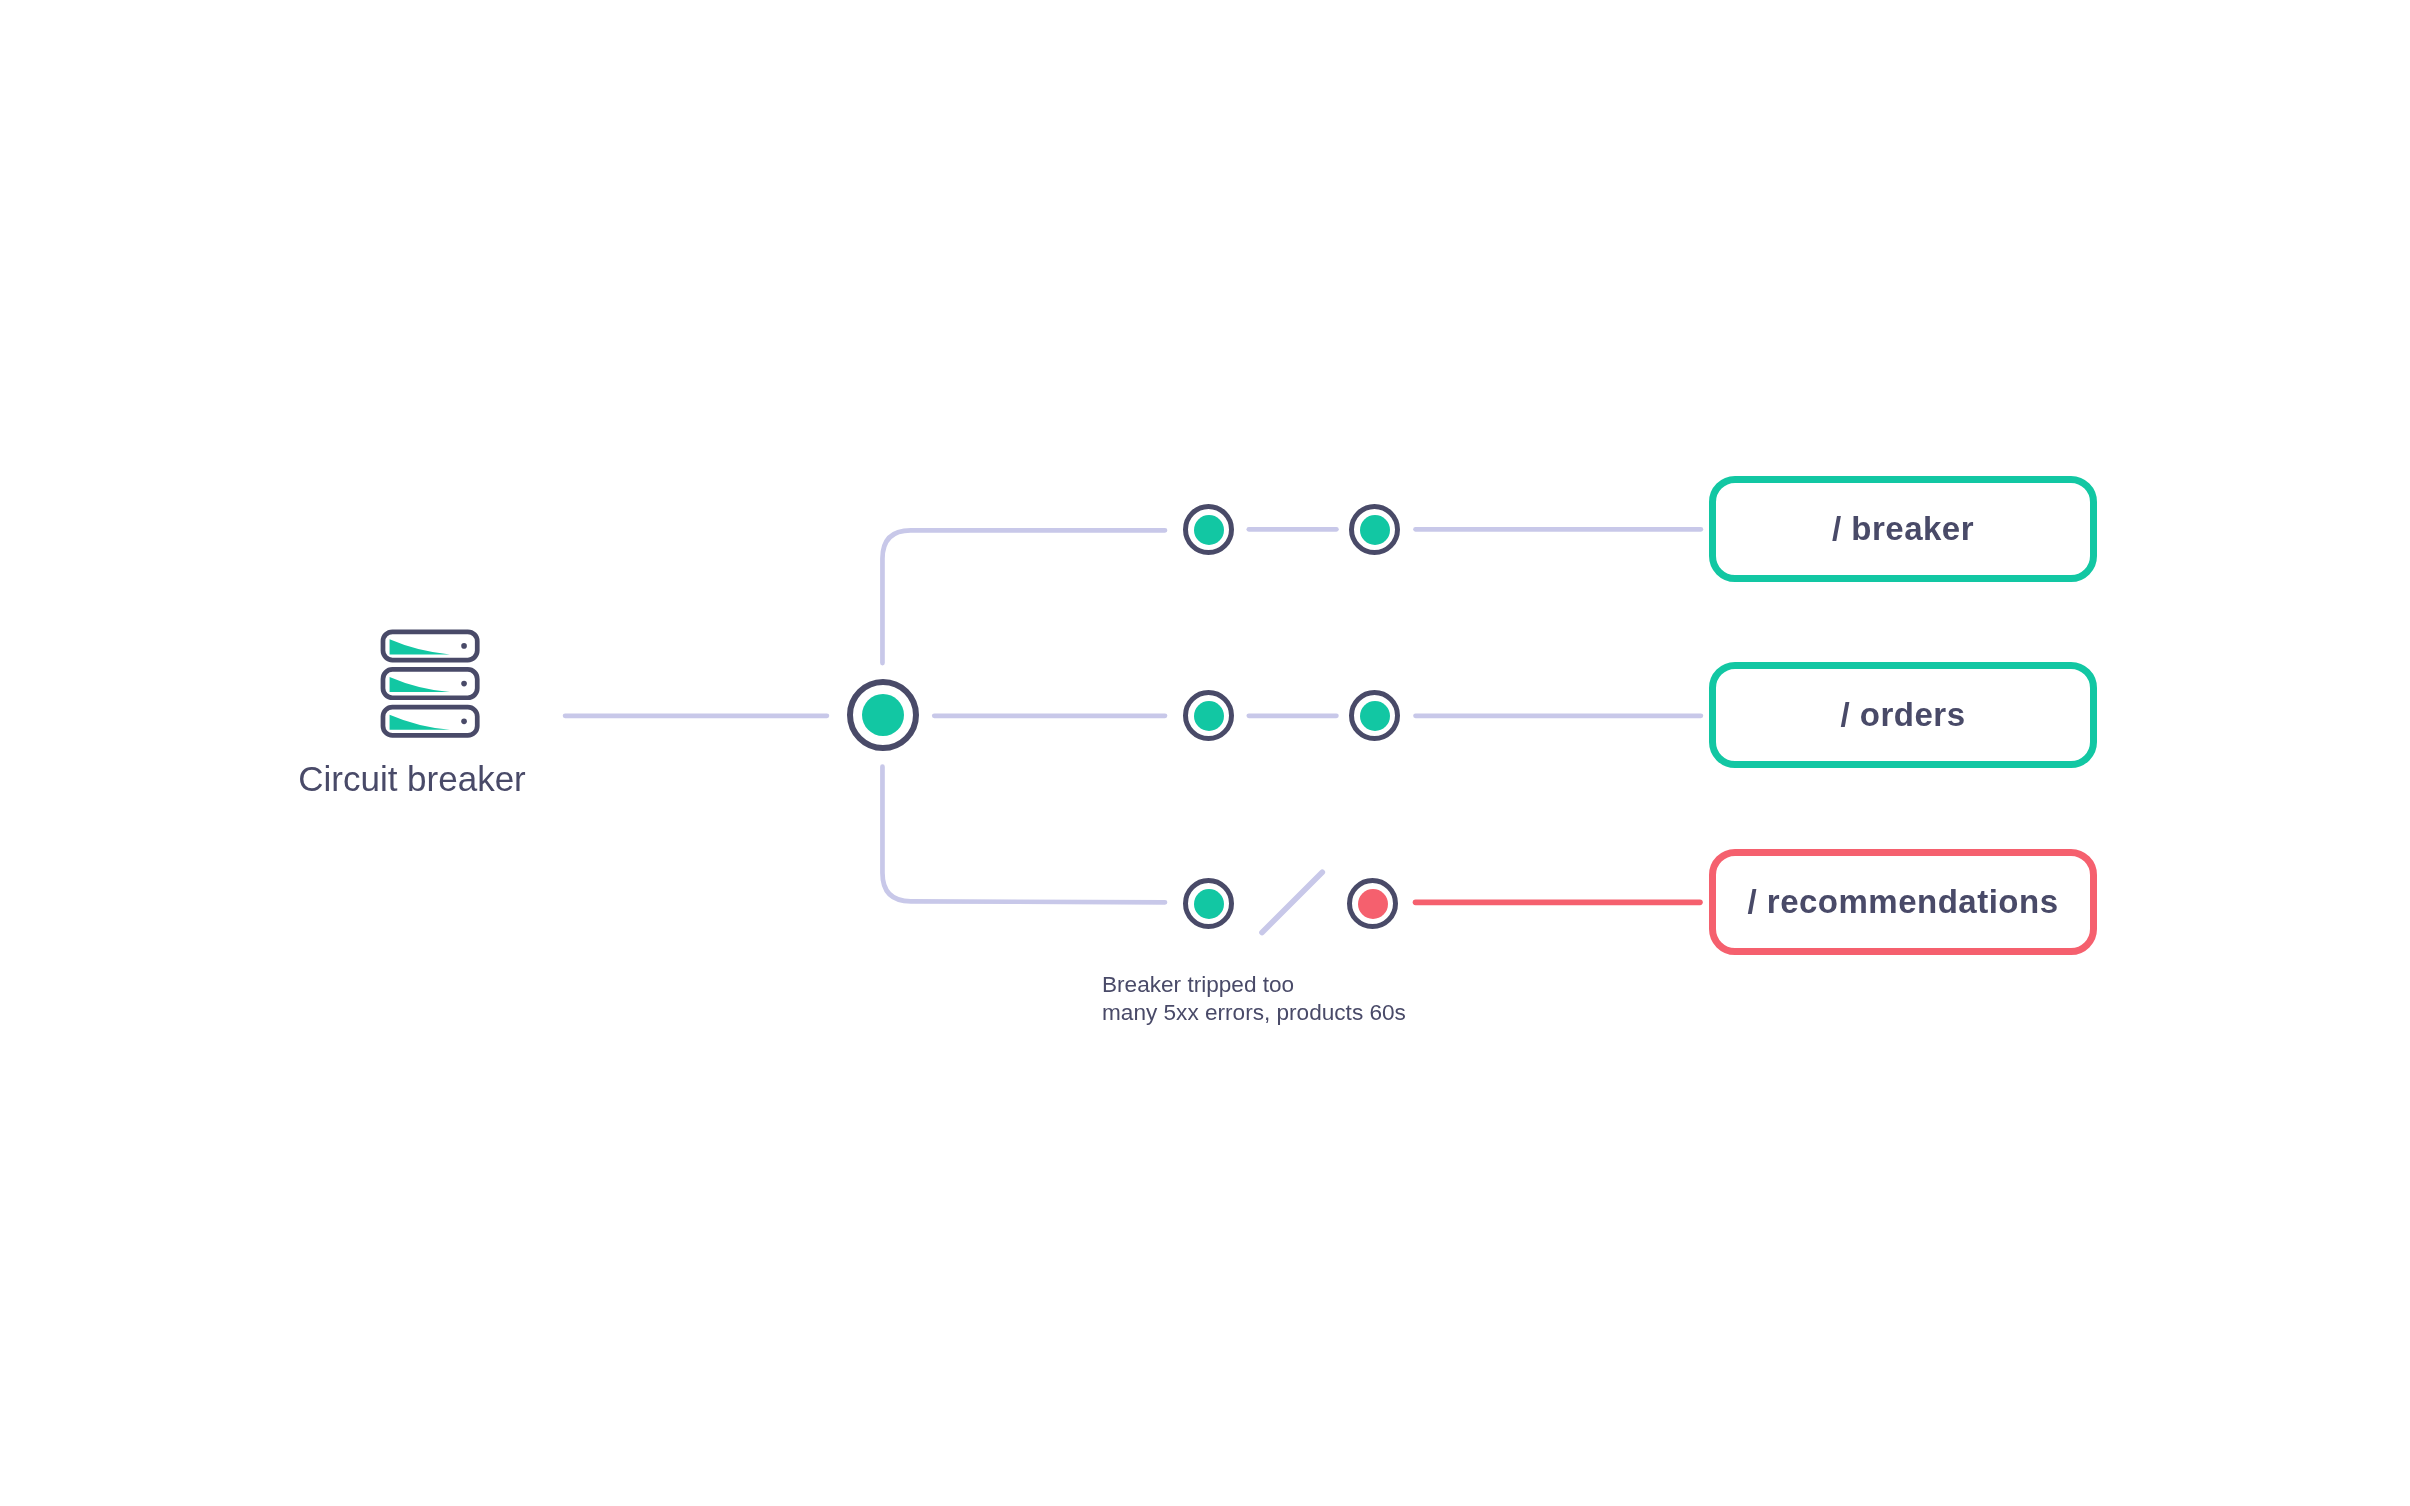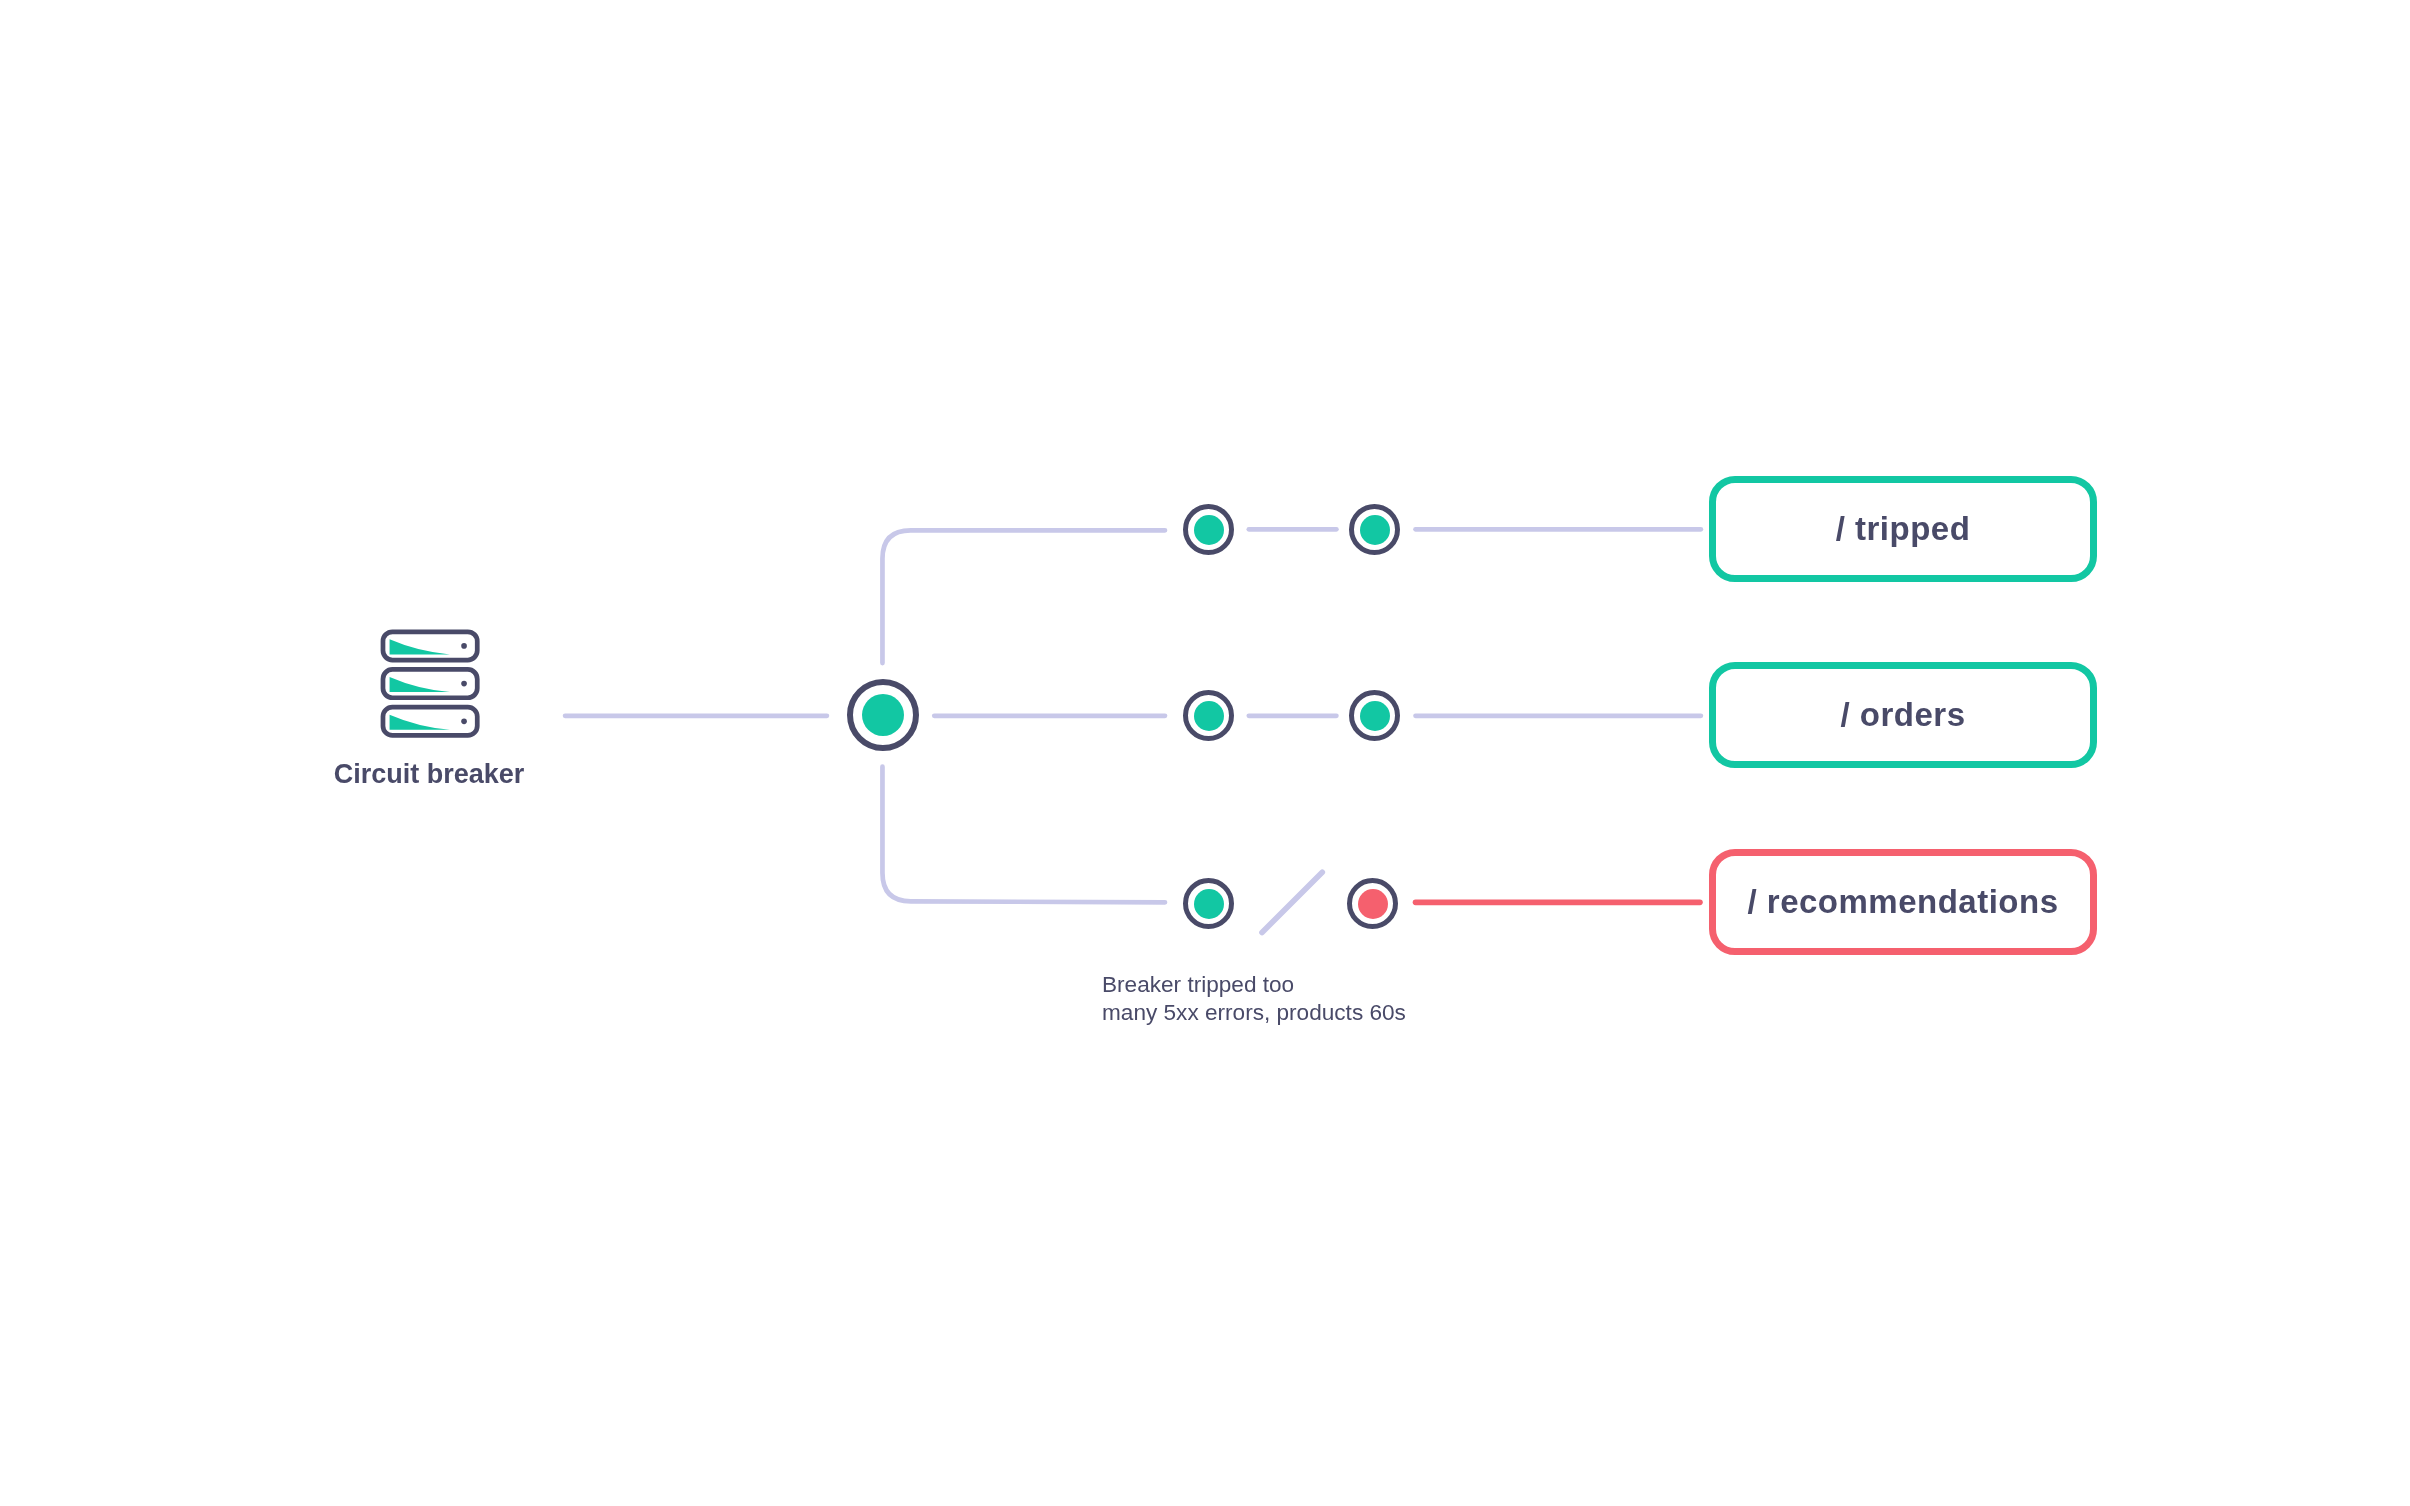--- a/index.html
+++ b/index.html
@@ -70,27 +70,27 @@
     color: var(--ink, #494A68);
     font-size: 33px;
     font-weight: 600;
     letter-spacing: 0.5px;
   }
   .endpoint.tripped {
     border-color: var(--error, #F5606E);
   }
   .source-label {
     position: absolute;
-    left: 288px;
+    left: 271px;
     top: 759px;
     width: 282px;
     text-align: center;
     color: var(--ink, #494A68);
-    font-size: 27px;
-    font-weight: 700;
+    font-size: 35px;
+    font-weight: 400;
   }
   .caption {
     position: absolute;
     left: 1102px;
     top: 971px;
     width: 377px;
     text-align: left;
     color: var(--ink, #494A68);
     font-size: 22.6px;
     line-height: 28px;
@@ -167,21 +167,21 @@
   </div>
 
   <div class="node" style="left:1183px; top:878px;">
     <div class="core"></div>
   </div>
   <div class="node error" style="left:1347px; top:878px;">
     <div class="core"></div>
   </div>
 
   <div class="endpoint" style="top:476px;">
-    <span>/ tripped</span>
+    <span>/ breaker</span>
   </div>
   <div class="endpoint" style="top:662px;">
     <span>/ orders</span>
   </div>
   <div class="endpoint tripped" style="top:849px;">
     <span>/ recommendations</span>
   </div>
 
   <div class="caption">
     <div>Breaker tripped too</div>

